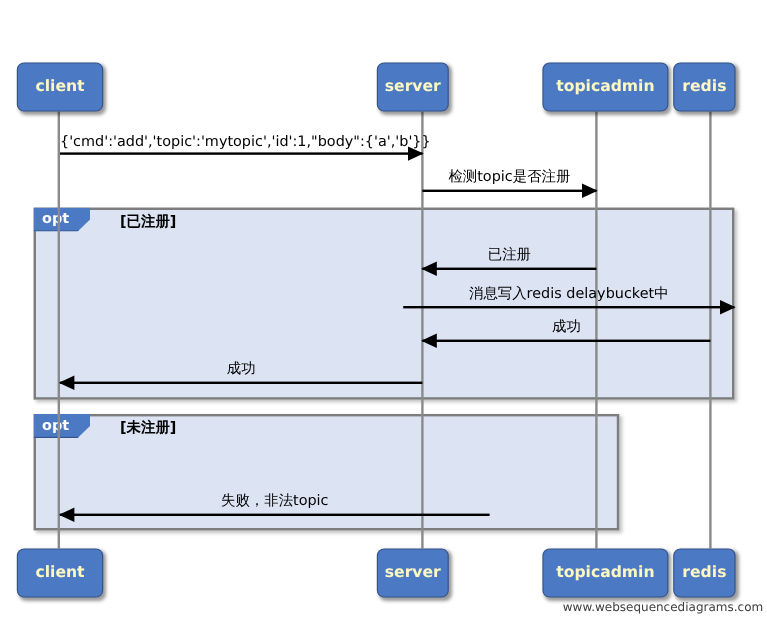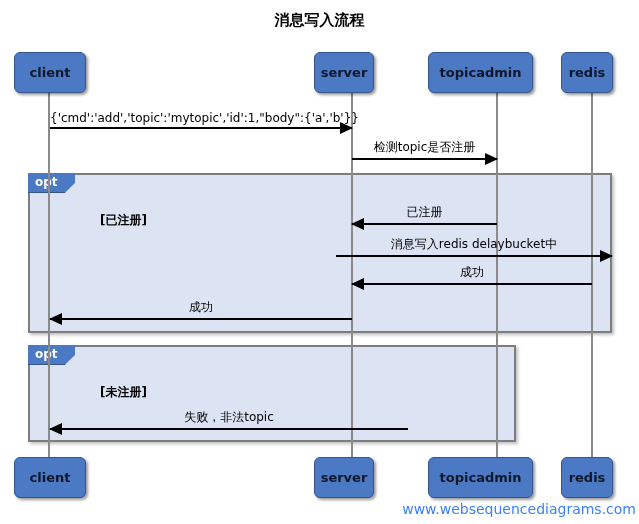--- a/index.html
+++ b/index.html
@@ -8,63 +8,62 @@
     font-family:"DejaVu Sans","Liberation Sans",sans-serif; color:#000;
   }
   .title{position:absolute; top:11px; left:0; width:100%; text-align:center;
     font-size:15px; font-weight:bold;}
   
   .lifeline{position:absolute; top:93px; height:364px; width:2px; background:#8a8a8a; z-index:1;}
   .l-client{left:48px}.l-server{left:351px}.l-topicadmin{left:496px}.l-redis{left:591px}
   
   .actor{position:absolute; height:41px; box-sizing:border-box;
     background:#4b79c4; border:1px solid #34558b; border-radius:6px;
-    color:#0f172a; font-weight:bold; font-size:13px;
+    color:#fef9c3; font-weight:bold; font-size:13px;
     display:flex; align-items:center; justify-content:center;
     box-shadow:2px 2px 3px rgba(0,0,0,0.40); z-index:6;}
   .row-top{top:52px}.row-bottom{top:457px}
   .a-client{left:14px; width:72px}
   .a-server{left:314px; width:60px}
-  .a-topicadmin{left:428px; width:105px}
+  .a-topicadmin{left:452px; width:105px}
   .a-redis{left:561px; width:52px}
   
   .frame{position:absolute; box-sizing:border-box; background:#dce3f3;
     border:2px solid #7d7d7d; z-index:0; box-shadow:2px 2px 3px rgba(0,0,0,0.25);}
   .frame1{left:28px; top:173px; width:584px; height:160px;}
   .frame2{left:28px; top:345px; width:488px; height:97px;}
   .frame-tab{position:absolute; left:-2px; top:-2px; width:47px; height:20px;
     box-sizing:border-box; background:#4b79c4; border-bottom:1px solid #34558b;
     color:#fff; font-weight:bold; font-size:12px; line-height:19px; padding-left:7px;
     clip-path:polygon(0 0,100% 0,100% 50%,78% 100%,0 100%); z-index:4;}
-  .frame-guard{position:absolute; left:70px; top:1px; font-size:12px; font-weight:bold; color:#000;margin-top:36px;}
+  .frame-guard{position:absolute; left:70px; top:1px; font-size:12px; font-weight:bold; color:#000;}
   
   .msg{position:absolute; height:18px; z-index:3;}
   .msg .lbl{position:absolute; bottom:4px; left:0; width:100%; text-align:center;
     font-size:12px; white-space:nowrap; color:#000;}
   .msg .line{position:absolute; bottom:0; left:0; right:0; height:2px; background:#000;}
   .msg .head{position:absolute; bottom:-5px; width:0; height:0;
     border-top:6px solid transparent; border-bottom:6px solid transparent;}
   .msg.right .head{right:-1px; border-left:13px solid #000;}
   .msg.left  .head{left:-1px;  border-right:13px solid #000;}
   .m1{left:50px;  top:111px; width:302px}
   .m2{left:352px; top:142px; width:145px}
   .m3{left:352px; top:207px; width:145px}
   .m4{left:336px; top:239px; width:276px}
   .m5{left:352px; top:267px; width:240px}
   .m6{left:50px;  top:302px; width:302px}
   .m7{left:352px; top:381px; width:145px}
   .m8{left:50px;  top:412px; width:358px}
-  .watermark{position:absolute; top:501px; right:3px; font-size:14px; color:#3b82f6;}
+  .watermark{position:absolute; top:501px; right:3px; font-size:10px; color:#404040;}
 </style>
 </head>
 <body>
 
 <div class="canvas">
 
-  <div class="title">消息写入流程</div>
 
   <div class="frame frame1">
     <div class="frame-tab">opt</div>
     <div class="frame-guard">[已注册]</div>
   </div>
   <div class="frame frame2">
     <div class="frame-tab">opt</div>
     <div class="frame-guard">[未注册]</div>
   </div>
 

